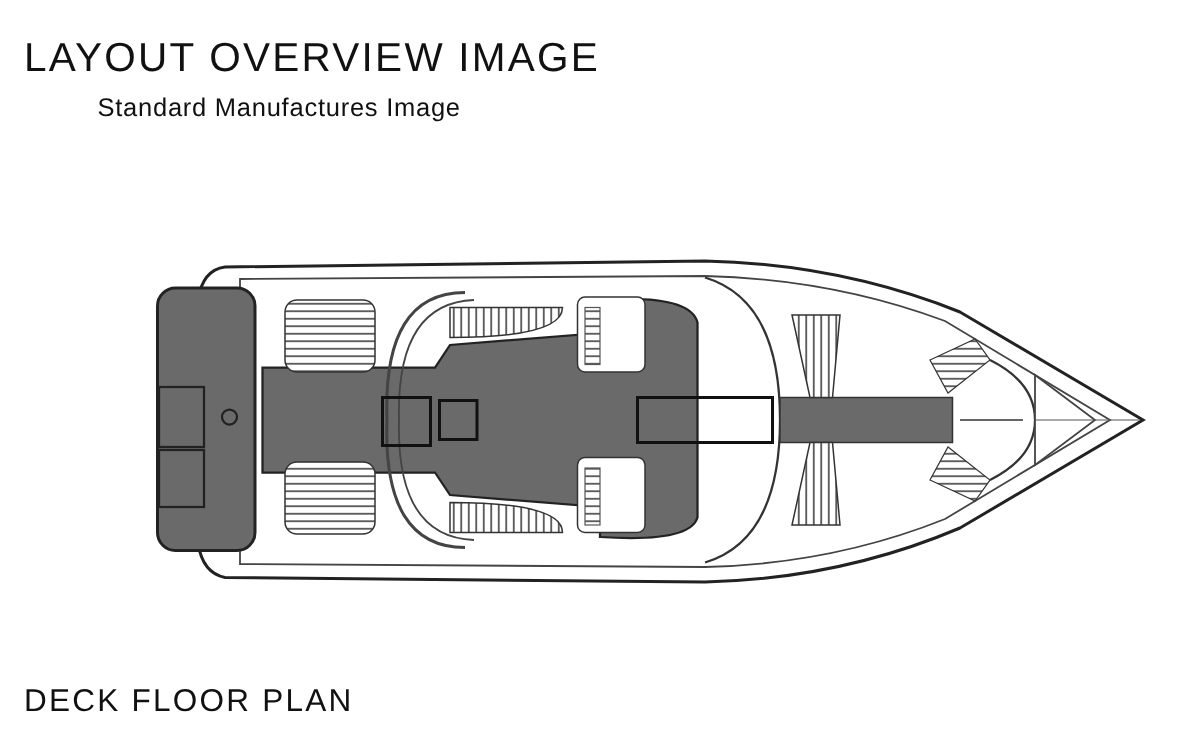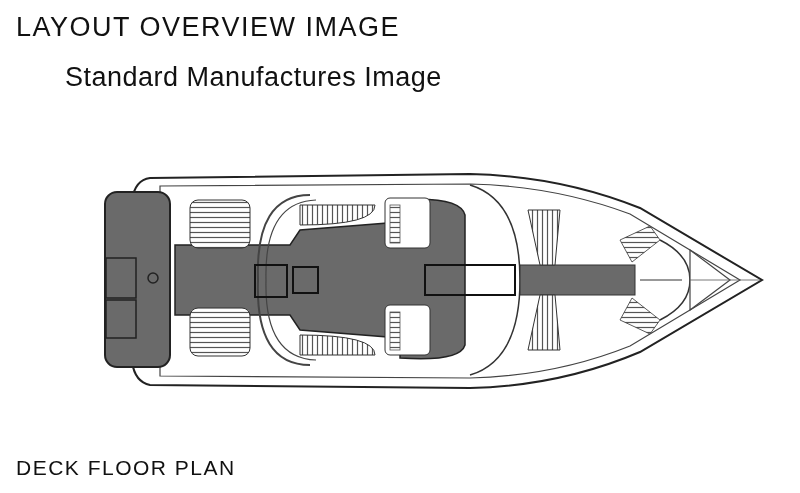--- a/index.html
+++ b/index.html
@@ -1,18 +1,18 @@
 <!DOCTYPE html>
 <html><head>
 <meta charset="utf-8">
 <style>
   html, body { margin: 0; padding: 0; background: #ffffff; }
   body { width: 800px; height: 493px; position: relative; overflow: hidden; font-family: "Liberation Sans", sans-serif; color: #111; }
-  .title { position: absolute; left: 16px; top: 12px; font-size: 27px; letter-spacing: 1.5px; white-space: nowrap; }
-  .subtitle { position: absolute; left: 65px; top: 62px; font-size: 27px; letter-spacing: 0.5px; white-space: nowrap; }
+  .title { position: absolute; left: 16px; top: 23px; font-size: 27px; letter-spacing: 1.5px; white-space: nowrap; }
+  .subtitle { position: absolute; left: 65px; top: 62px; font-size: 17px; letter-spacing: 0.5px; white-space: nowrap; }
   .caption { position: absolute; left: 16px; top: 456px; font-size: 21px; letter-spacing: 1.5px; white-space: nowrap; }
   .diagram { position: absolute; left: 0; top: 0; width: 800px; height: 493px; }
 </style>
 </head>
 <body>
 
 <div class="title">LAYOUT OVERVIEW IMAGE</div>
 <div class="subtitle">Standard Manufactures Image</div>
 
 <svg class="diagram" viewBox="0 0 800 493" xmlns="http://www.w3.org/2000/svg">

